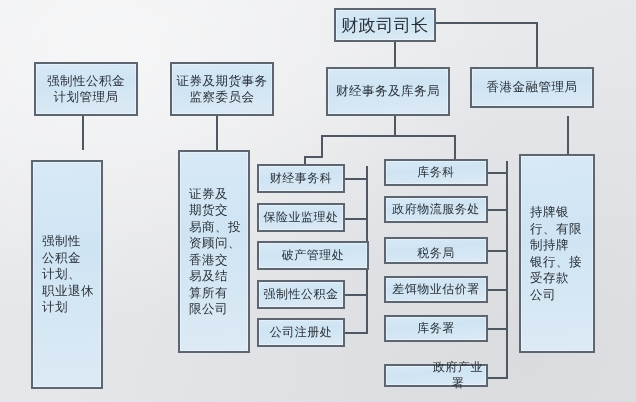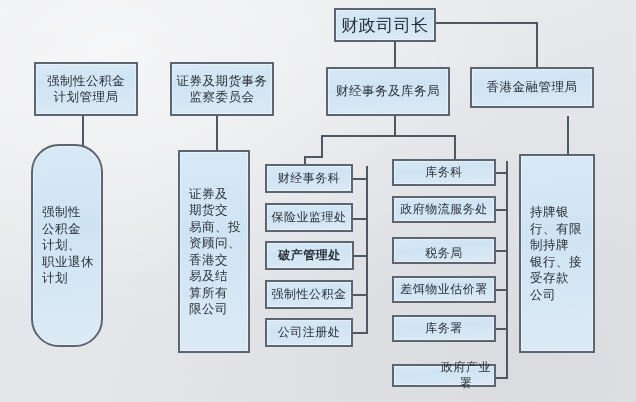--- a/index.html
+++ b/index.html
@@ -65,21 +65,21 @@
     background: #4f5862;
     z-index: 1;
   }
   .line.h { height: 2px; }
   .line.v { width: 2px; }
 
   
   .fs-top   { font-size: 17px; }
   .fs-row2  { font-size: 12.5px; }
   .fs-tall  { font-size: 12.5px; justify-content: flex-end; }
-  .fs-leaf  { font-size: 12px; margin-left: 8px; }
+  .fs-leaf  { font-size: 12px; }
 </style>
 </head>
 <body>
 
 <div id="chart-root">
 
   <div class="line v" style="left:394px; top:41px; height:26px;"></div>
 
   <div class="line h" style="left:436px; top:22px; width:102px;"></div>
   <div class="line v" style="left:536px; top:22px; height:45px;"></div>
@@ -129,21 +129,21 @@
   </div>
 
   <div class="node fs-row2" style="left:326px; top:67px; width:124px; height:49px;">
     <span class="txt">财经事务及库务局</span>
   </div>
 
   <div class="node fs-row2" style="left:462px; top:67px; width:124px; height:41px;margin-left:8px;">
     <span class="txt">香港金融管理局</span>
   </div>
 
-  <div class="node tall fs-tall" style="left:31px; top:144px; width:72px; height:203px;border-radius:28px;">
+  <div class="node tall fs-tall" style="left:31px; top:160px; width:72px; height:229px;">
     <span class="txt">强制性
 公积金
 计划、
 职业退休
 计划</span>
   </div>
 
   <div class="node tall fs-tall" style="left:178px; top:150px; width:72px; height:203px;">
     <span class="txt">证券及
 期货交
@@ -165,21 +165,21 @@
   </div>
 
   <div class="node fs-leaf" style="left:257px; top:164px; width:88px; height:29px;">
     <span class="txt">财经事务科</span>
   </div>
 
   <div class="node fs-leaf" style="left:257px; top:203px; width:88px; height:29px;align-items:center;">
     <span class="txt">保险业监理处</span>
   </div>
 
-  <div class="node fs-leaf" style="left:257px; top:241px; width:89px; height:29px;font-weight:bold;">
+  <div class="node fs-leaf" style="left:257px; top:241px; width:112px; height:29px;">
     <span class="txt">破产管理处</span>
   </div>
 
   <div class="node fs-leaf" style="left:257px; top:280px; width:88px; height:29px;">
     <span class="txt">强制性公积金</span>
   </div>
 
   <div class="node fs-leaf" style="left:257px; top:318px; width:88px; height:29px;">
     <span class="txt">公司注册处</span>
   </div>

